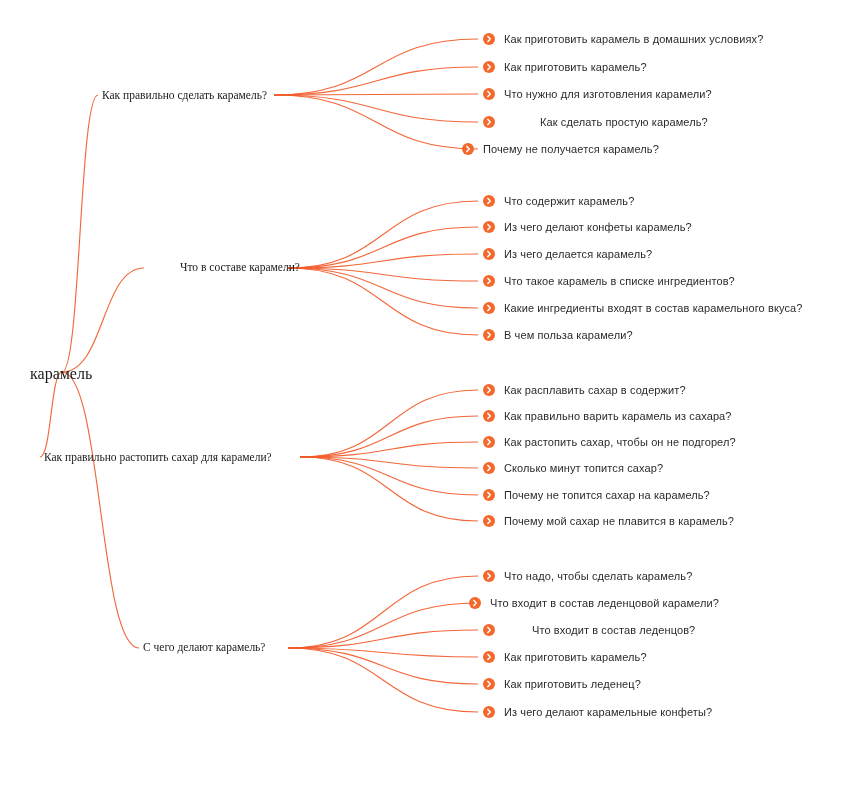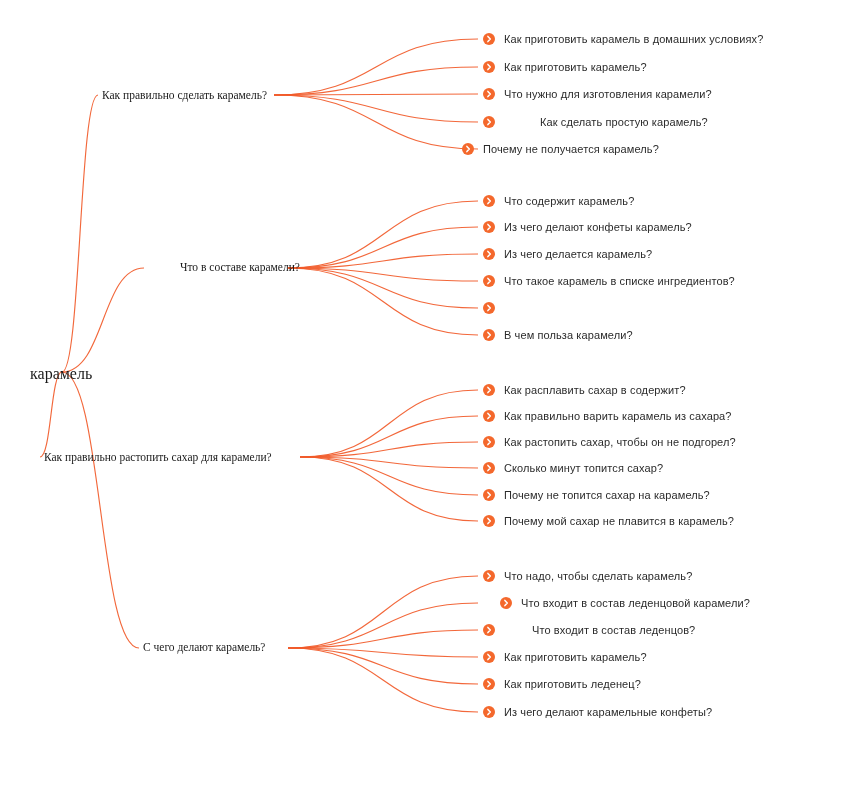--- a/index.html
+++ b/index.html
@@ -184,20 +184,21 @@
           </svg>
         </span>
         <span class="leaf-text">Что такое карамель в списке ингредиентов?</span>
       </div>
       <div class="leaf-row" style="left: 483px; top: 302px;">
         <span class="leaf-icon">
           <svg width="12" height="12" viewBox="0 0 12 12">
             <path d="M4.9 3.4 L7.3 6 L4.9 8.6" fill="none" stroke="#ffffff" stroke-width="1.5" stroke-linecap="round" stroke-linejoin="round"></path>
           </svg>
         </span>
+        <span class="leaf-text">Какие ингредиенты входят в состав карамельного вкуса?</span>
       </div>
       <div class="leaf-row" style="left: 483px; top: 329px;">
         <span class="leaf-icon">
           <svg width="12" height="12" viewBox="0 0 12 12">
             <path d="M4.9 3.4 L7.3 6 L4.9 8.6" fill="none" stroke="#ffffff" stroke-width="1.5" stroke-linecap="round" stroke-linejoin="round"></path>
           </svg>
         </span>
         <span class="leaf-text">В чем польза карамели?</span>
       </div>
       <div class="node-label" style="left: 44px; top: 452px;">Как правильно растопить сахар для карамели?</div>
@@ -251,21 +252,21 @@
       </div>
       <div class="node-label" style="left: 143px; top: 642px;">С чего делают карамель?</div>
       <div class="leaf-row" style="left: 483px; top: 570px;">
         <span class="leaf-icon">
           <svg width="12" height="12" viewBox="0 0 12 12">
             <path d="M4.9 3.4 L7.3 6 L4.9 8.6" fill="none" stroke="#ffffff" stroke-width="1.5" stroke-linecap="round" stroke-linejoin="round"></path>
           </svg>
         </span>
         <span class="leaf-text">Что надо, чтобы сделать карамель?</span>
       </div>
-      <div class="leaf-row" style="left: 500px; top: 597px;">
+      <div class="leaf-row" style="left: 469px; top: 597px;">
         <span class="leaf-icon">
           <svg width="12" height="12" viewBox="0 0 12 12">
             <path d="M4.9 3.4 L7.3 6 L4.9 8.6" fill="none" stroke="#ffffff" stroke-width="1.5" stroke-linecap="round" stroke-linejoin="round"></path>
           </svg>
         </span>
         <span class="leaf-text">Что входит в состав леденцовой карамели?</span>
       </div>
       <div class="leaf-row" style="left: 483px; top: 624px; gap: 28px;">
         <span class="leaf-icon">
           <svg width="12" height="12" viewBox="0 0 12 12">

